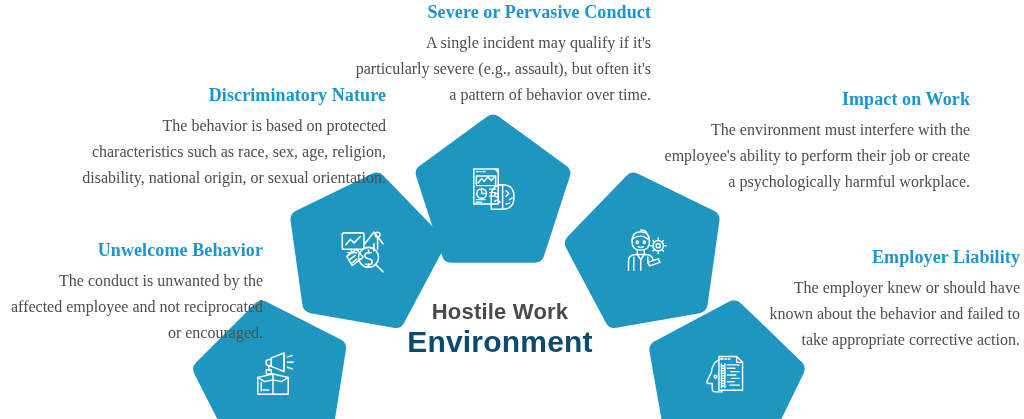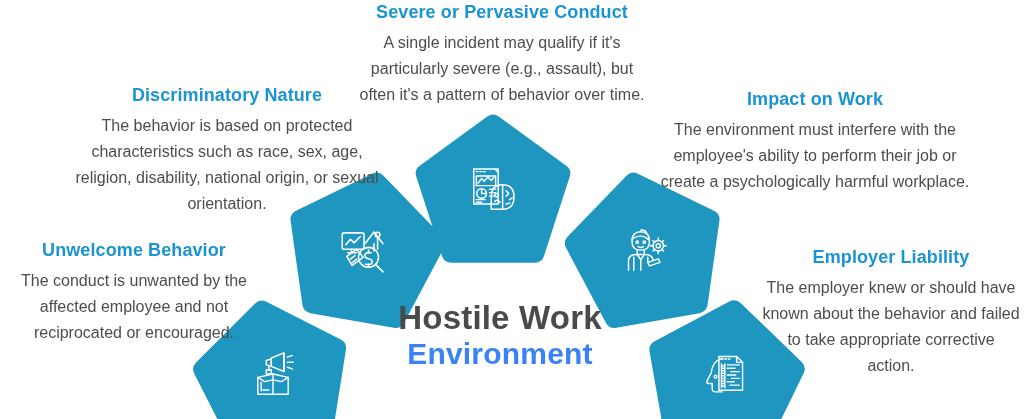--- a/index.html
+++ b/index.html
@@ -14,21 +14,21 @@
 
   
   .node{
     position:absolute;
     display:flex;align-items:center;justify-content:center;
   }
   .node svg.shape{position:absolute;left:0;top:0;width:100%;height:100%;overflow:visible;}
   .node .glyph{position:relative;z-index:2;display:block;}
 
   
-  .block{position:absolute;text-align:center;}
+  .block{position:absolute;text-align:right;font-family:Liberation Serif, serif;}
   .block .ttl{
     color:#1b94d2;
     font-weight:bold;
     font-size:18px;
     letter-spacing:.1px;
     margin:0 0 7px 0;
     line-height:1.1;
     white-space:nowrap;
   }
   .block .body{
@@ -39,24 +39,24 @@
     font-weight:500;
   }
 
   
   #centre-title{
     position:absolute;
     left:377px;top:300px;width:246px;
     text-align:center;line-height:1.12;
   }
   #centre-title .l1{
-    display:block;color:#4a4a4a;font-weight:bold;font-size:33px;letter-spacing:.2px;
+    display:block;color:#4a4a4a;font-weight:bold;font-size:22px;letter-spacing:.2px;
   }
   #centre-title .l2{
-    display:block;color:#3b82f6;font-weight:bold;font-size:30px;letter-spacing:.2px;
+    display:block;color:#0c4a6e;font-weight:bold;font-size:30px;letter-spacing:.2px;
   }
 </style>
 </head>
 <body>
 
 <div id="stage">
 
   <div class="node" style="left:198px;top:305px;width:150px;height:150px;transform:rotate(-9deg);">
     <svg class="shape" viewBox="0 0 100 100">
       <path d="M50 3 L95 35.7 L77.8 88.6 L22.2 88.6 L5 35.7 Z" fill="#1e96c0" stroke="#1e96c0" stroke-width="13" stroke-linejoin="round"></path>

